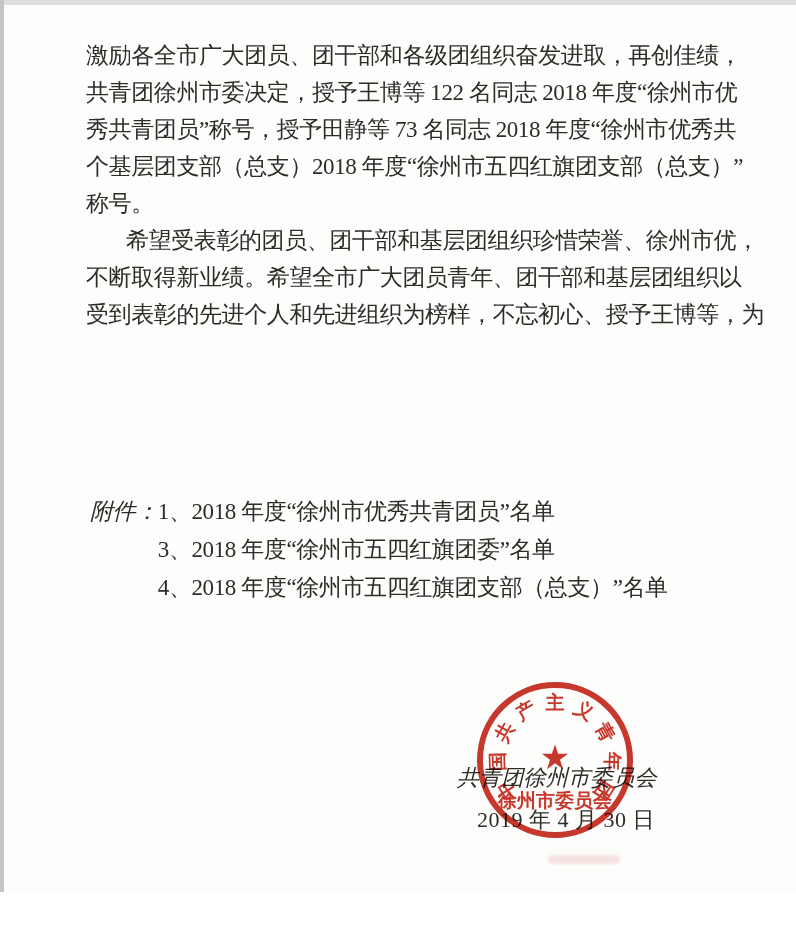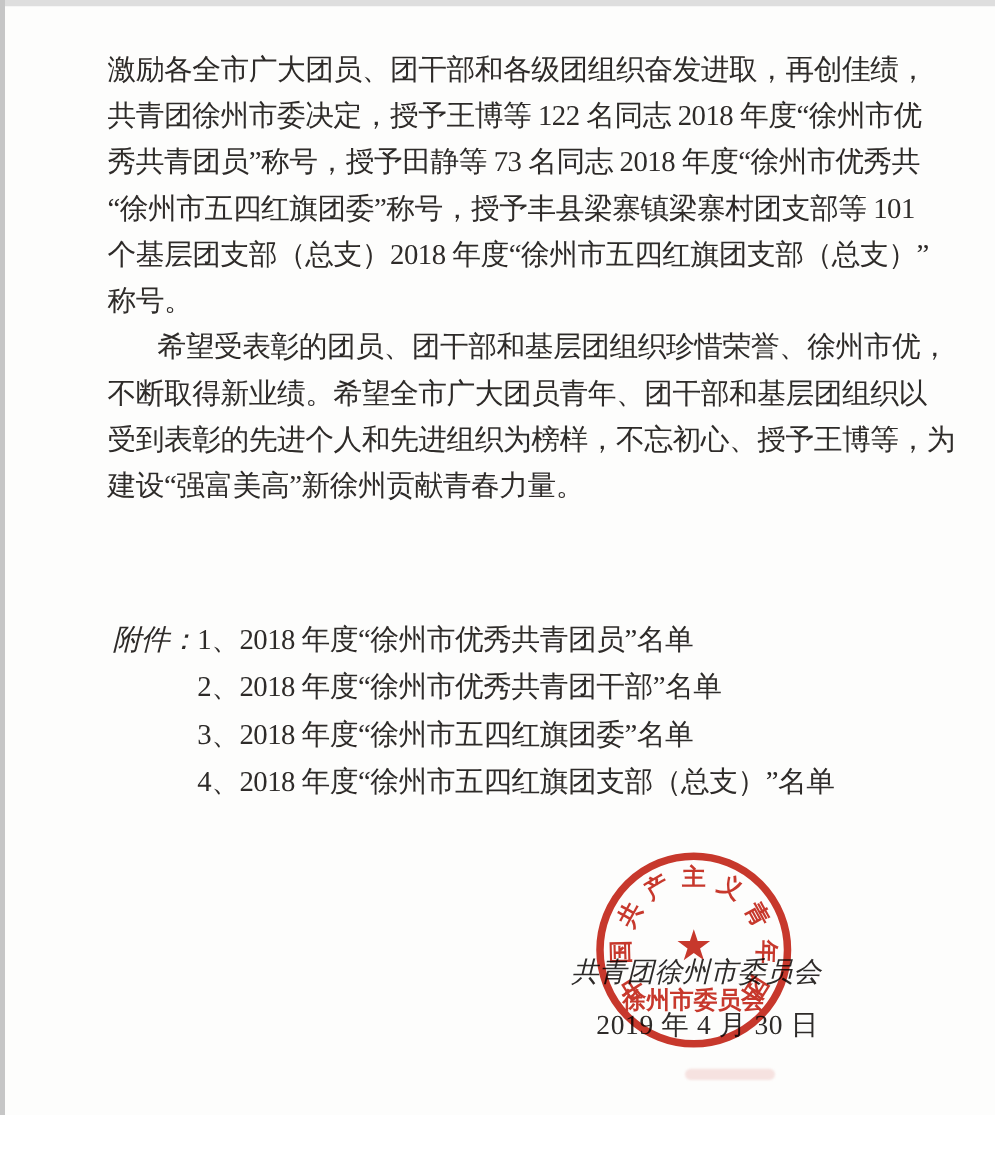--- a/index.html
+++ b/index.html
@@ -85,37 +85,34 @@
 
   <div class="edge-top"></div>
   <div class="edge-left"></div>
   <div class="edge-bottom"></div>
 
   <div class="body-text">
     <div class="para">
         <div class="line">激励各全市广大团员、团干部和各级团组织奋发进取，再创佳绩，</div>
         <div class="line">共青团徐州市委决定，授予王博等 122 名同志 2018 年度“徐州市优</div>
         <div class="line">秀共青团员”称号，授予田静等 73 名同志 2018 年度“徐州市优秀共</div>
-        <div class="line">“徐州市五四红旗团委”称号，授予丰县梁寨镇梁寨村团支部等 101</div>
         <div class="line">个基层团支部（总支）2018 年度“徐州市五四红旗团支部（总支）”</div>
         <div class="line">称号。</div>
       </div>
     <div class="para para-indent">
         <div class="line">希望受表彰的团员、团干部和基层团组织珍惜荣誉、徐州市优，</div>
         <div class="line">不断取得新业绩。希望全市广大团员青年、团干部和基层团组织以</div>
         <div class="line">受到表彰的先进个人和先进组织为榜样，不忘初心、授予王博等，为</div>
-        <div class="line">建设“强富美高”新徐州贡献青春力量。</div>
       </div>
   </div>
 
   <div class="attachments">
     <div class="att-label">附件：</div>
     <div class="att-items">
         <div class="line">1、2018 年度“徐州市优秀共青团员”名单</div>
-        <div class="line">2、2018 年度“徐州市优秀共青团干部”名单</div>
         <div class="line">3、2018 年度“徐州市五四红旗团委”名单</div>
         <div class="line">4、2018 年度“徐州市五四红旗团支部（总支）”名单</div>
       </div>
   </div>
 
   <div class="sig-org">共青团徐州市委员会</div>
   <div class="sig-date">2019 年 4 月 30 日</div>
 
   <div class="seal">
     <div class="seal-arc">

